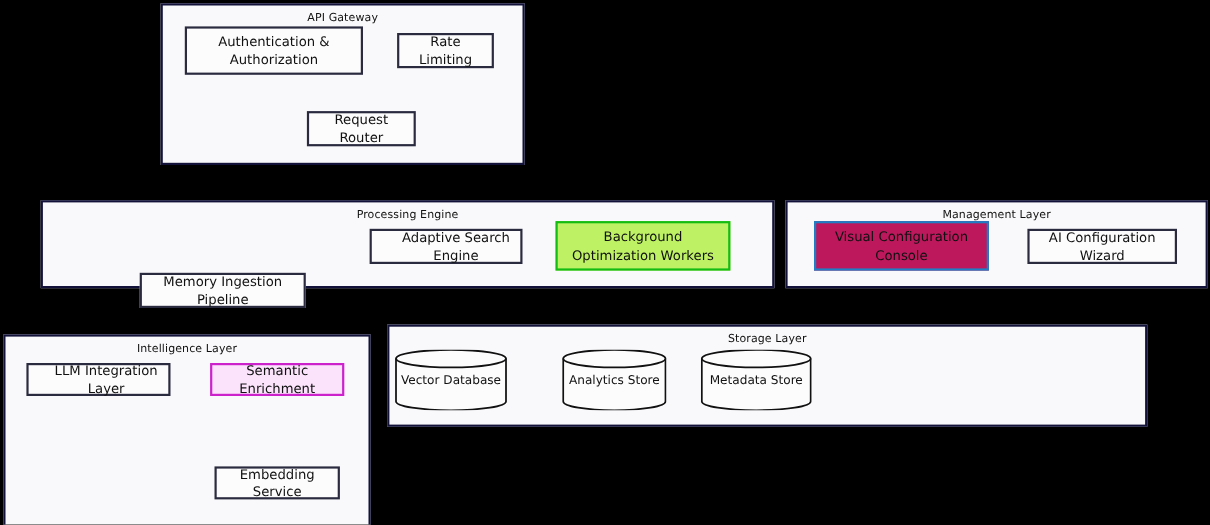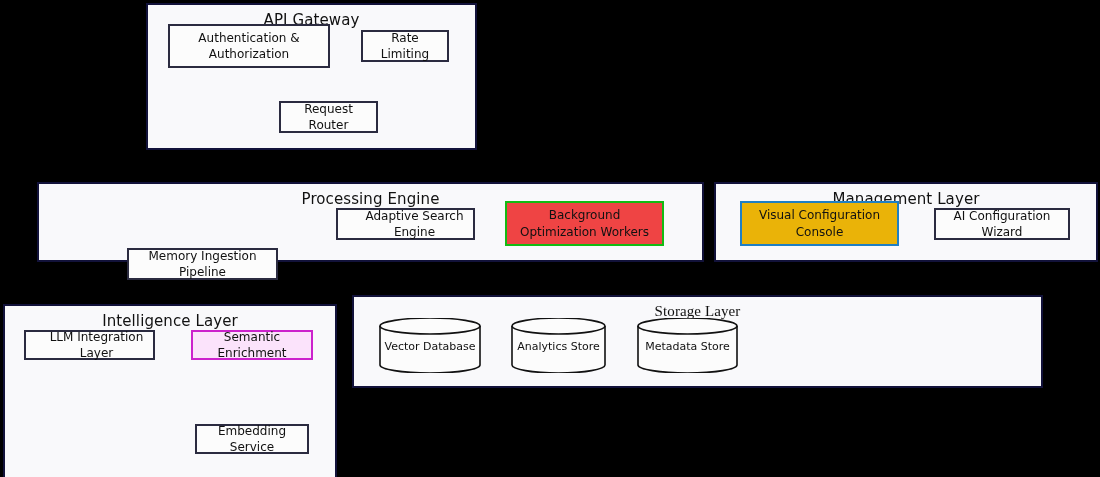--- a/index.html
+++ b/index.html
@@ -1,28 +1,28 @@
 <!DOCTYPE html>
 <html><head>
 <meta charset="utf-8">
 <style>
   html,body{margin:0;padding:0;background:#000;}
   #canvas{position:relative;width:1100px;height:477px;background:#000;
           font-family:"DejaVu Sans","Liberation Sans",sans-serif;overflow:hidden;}
   svg#wires{position:absolute;left:0;top:0;width:1100px;height:477px;pointer-events:none;}
 
   .panel{position:absolute;background:#f9f9fb;border:2px solid #12123a;box-sizing:border-box;}
-  .panel-title{position:absolute;left:0;right:0;text-align:center;font-size:15px;color:#111;
+  .panel-title{position:absolute;left:0;right:0;text-align:center;font-size:10px;color:#111;
                font-weight:400;letter-spacing:.1px;white-space:nowrap;}
 
   .node{position:absolute;box-sizing:border-box;background:#fcfcfc;border:2px solid #2b2b40;
         display:flex;align-items:center;justify-content:center;text-align:center;
         font-size:12px;color:#111;line-height:1.35;padding:2px 6px;}
-  .node.green{background:#ef4444;border-color:#13bb13;}
-  .node.blue{background:#eab308;border-color:#1f7fc4;}
+  .node.green{background:#bef264;border-color:#13bb13;}
+  .node.blue{background:#be185d;border-color:#1f7fc4;}
   .node.pink{background:#fbe3fb;border-color:#cc22cc;}
 
   .cyl{position:absolute;}
   .cyl .lbl{position:absolute;left:0;right:0;top:50%;transform:translateY(-50%);
             text-align:center;font-size:11px;color:#111;}
 </style>
 </head>
 <body>
 
 <div id="canvas">
@@ -63,38 +63,38 @@
       <div class="panel" style="left: 37px; top: 182px; width: 667px; height: 80px;">
         <div class="panel-title" style="top: 6px;">Processing Engine</div>
       </div>
       <div class="panel" style="left: 714px; top: 182px; width: 384px; height: 80px;">
         <div class="panel-title" style="top: 6px;">Management Layer</div>
       </div>
       <div class="panel" style="left: 3px; top: 304px; width: 334px; height: 177px;">
         <div class="panel-title" style="top: 6px;">Intelligence Layer</div>
       </div>
       <div class="panel" style="left: 352px; top: 295px; width: 691px; height: 93px;">
-        <div class="panel-title" style="top: 6px; font-family: Liberation Serif, serif;">Storage Layer</div>
+        <div class="panel-title" style="top: 6px;">Storage Layer</div>
       </div>
     </div>
   <div id="node-layer">
       <div class="node" style="left: 168px; top: 24px; width: 162px; height: 44px;">Authentication &amp; Authorization</div>
       <div class="node" style="left: 361px; top: 30px; width: 88px; height: 32px;">Rate Limiting</div>
       <div class="node" style="left: 279px; top: 101px; width: 99px; height: 32px;">Request Router</div>
       <div class="node" style="left: 127px; top: 208px; width: 151px; height: 32px; margin-top: 40px;">Memory Ingestion Pipeline</div>
       <div class="node" style="left: 336px; top: 208px; width: 139px; height: 32px; padding-left: 24px;">Adaptive Search Engine</div>
       <div class="node green" style="left: 505px; top: 201px; width: 159px; height: 45px;">Background Optimization Workers</div>
       <div class="node blue" style="left: 740px; top: 201px; width: 159px; height: 45px;">Visual Configuration Console</div>
       <div class="node" style="left: 934px; top: 208px; width: 136px; height: 32px;">AI Configuration Wizard</div>
       <div class="node" style="left: 24px; top: 330px; width: 131px; height: 30px; padding-left: 20px;">LLM Integration Layer</div>
       <div class="node pink" style="left: 191px; top: 330px; width: 122px; height: 30px;">Semantic Enrichment</div>
       <div class="node" style="left: 195px; top: 424px; width: 114px; height: 30px;">Embedding Service</div>
     </div>
   <div id="cyl-layer">
-      <div class="cyl" style="left: 379px; top: 318px; width: 102px; height: 55px;"><svg width="102" height="55">
+      <div class="cyl" style="left: 359px; top: 318px; width: 102px; height: 55px;"><svg width="102" height="55">
           <path d="M 1 8 L 1 47 A 50 8 0 0 0 101 47 L 101 8" fill="#fcfcfc" stroke="#111" stroke-width="1.6"></path>
           <ellipse cx="51" cy="8" rx="50" ry="8" fill="#fcfcfc" stroke="#111" stroke-width="1.6"></ellipse>
         </svg><div class="lbl">Vector Database</div></div>
       <div class="cyl" style="left: 511px; top: 318px; width: 95px; height: 55px;"><svg width="95" height="55">
           <path d="M 1 8 L 1 47 A 46.5 8 0 0 0 94 47 L 94 8" fill="#fcfcfc" stroke="#111" stroke-width="1.6"></path>
           <ellipse cx="47.5" cy="8" rx="46.5" ry="8" fill="#fcfcfc" stroke="#111" stroke-width="1.6"></ellipse>
         </svg><div class="lbl">Analytics Store</div></div>
       <div class="cyl" style="left: 637px; top: 318px; width: 101px; height: 55px;"><svg width="101" height="55">
           <path d="M 1 8 L 1 47 A 49.5 8 0 0 0 100 47 L 100 8" fill="#fcfcfc" stroke="#111" stroke-width="1.6"></path>
           <ellipse cx="50.5" cy="8" rx="49.5" ry="8" fill="#fcfcfc" stroke="#111" stroke-width="1.6"></ellipse>

